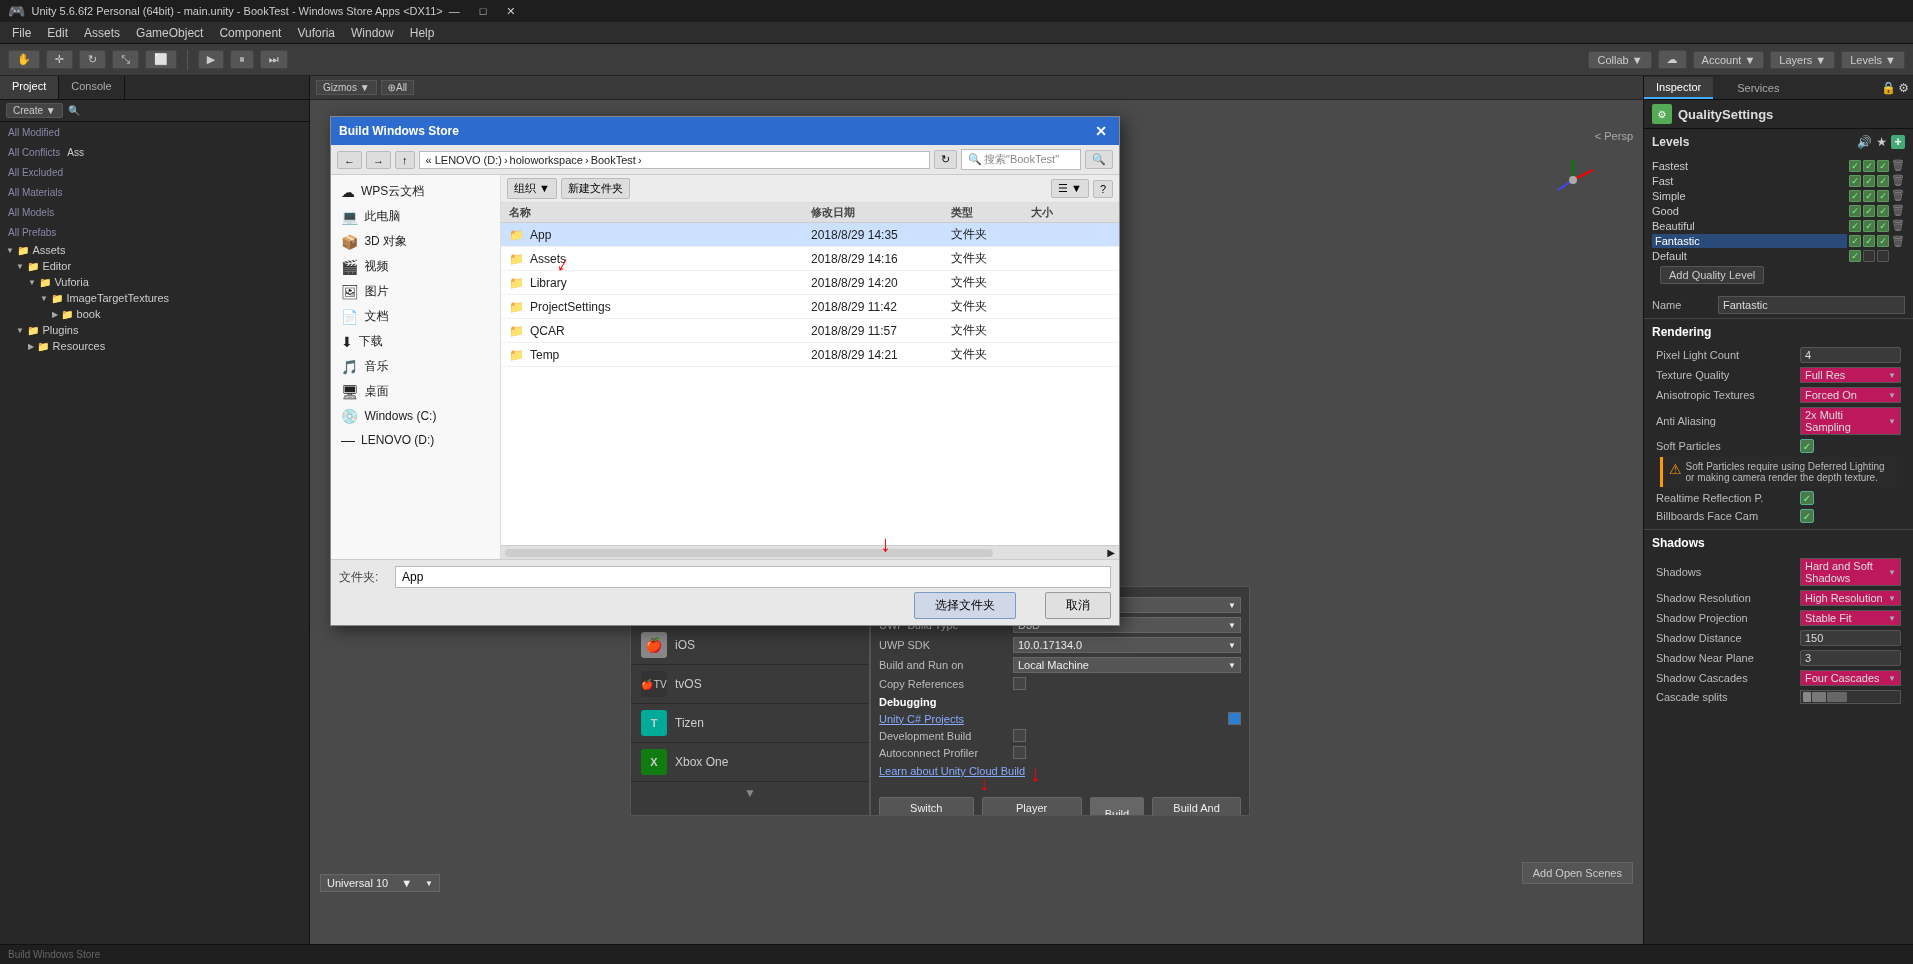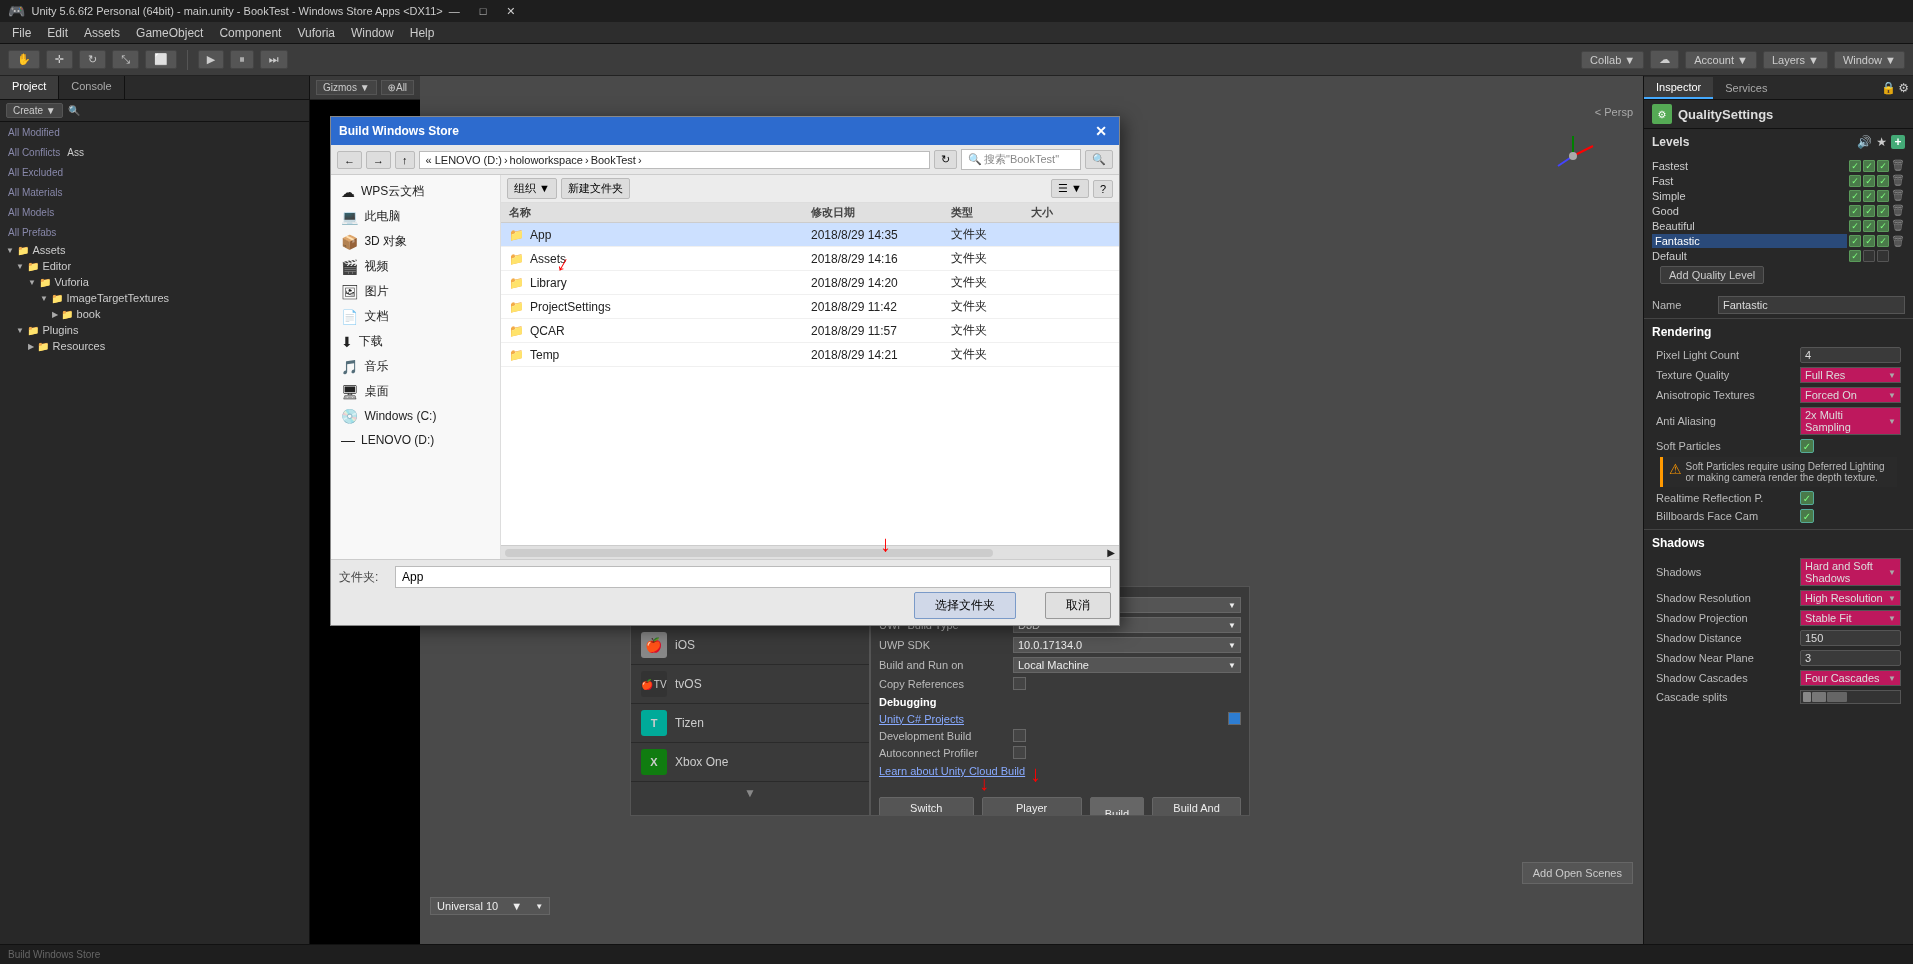--- a/index.html
+++ b/index.html
@@ -129,41 +129,42 @@
     .tree-indent-2 { padding-left: 28px; }
     .tree-indent-3 { padding-left: 40px; }
     .tree-indent-4 { padding-left: 52px; }
     .folder-icon { color: #d4a017; font-size: 10px; }
     .tri { font-size: 8px; color: #aaa; }
 
     
     #center-panel {
       flex: 1;
       display: flex;
-      flex-direction: row;
+      flex-direction: column;
       background: #000000;
       position: relative;
       overflow: hidden;
     }
 
     
     #right-panel {
       width: 270px;
       background: #282828;
       display: flex;
       flex-direction: column;
       border-left: 1px solid #111;
       overflow-y: auto;
     }
     .inspector-header {
       display: flex;
       align-items: center;
       background: #2a2a2a;
       border-bottom: 1px solid #111;
       height: 24px;
+      gap: 12px;
     }
     .inspector-tab {
       padding: 4px 12px;
       font-size: 11px;
       cursor: pointer;
       color: #aaa;
     }
     .inspector-tab.active { background: #3c3c3c; color: #fff; border-bottom: 2px solid #4af; }
     .inspector-title {
       display: flex;
@@ -594,21 +595,21 @@
 
   <button class="toolbar-btn">▶</button>
   <button class="toolbar-btn">⏸</button>
   <button class="toolbar-btn">⏭</button>
   <div class="toolbar-spacer"></div>
 
   <button class="toolbar-btn">Collab ▼</button>
   <button class="toolbar-btn">☁</button>
   <button class="toolbar-btn">Account ▼</button>
   <button class="toolbar-btn">Layers ▼</button>
-  <button class="toolbar-btn">Window ▼</button>
+  <button class="toolbar-btn">Levels ▼</button>
 </div>
 
 <div id="main">
 
   <div id="left-panel">
     <div class="panel-tabs">
       <div class="panel-tab active">Project</div>
       <div class="panel-tab">Console</div>
     </div>
     <div class="panel-toolbar">
@@ -691,21 +692,21 @@
           <line x1="30" y1="30" x2="30" y2="10" stroke="green" stroke-width="2"></line>
           <line x1="30" y1="30" x2="15" y2="40" stroke="#44f" stroke-width="2"></line>
           <circle cx="30" cy="30" r="4" fill="#aaa"></circle>
         </svg>
       </div>
 
       <div style="position:absolute; bottom:80px; right:10px;">
         <button class="scene-btn" style="background:#555; border:1px solid #666; color:#ccc; padding:4px 10px; font-size:11px;">Add Open Scenes</button>
       </div>
 
-      <div style="position:absolute; bottom:49px; left:10px; display:flex; align-items:center; gap:6px;">
+      <div style="position:absolute; bottom:72px; left:10px; display:flex; align-items:center; gap:6px;">
         <div class="build-dropdown" style="background:#555; border:1px solid #666; color:#eee; padding:2px 6px; font-size:11px; min-width:120px; display:flex; justify-content:space-between;">
           <span>Universal 10</span>
           <span>▼</span>
         </div>
       </div>
     </div>
 
     <div id="platform-panel">
       <div class="platform-item selected">
         <div class="platform-icon p-windows">⊞</div>

